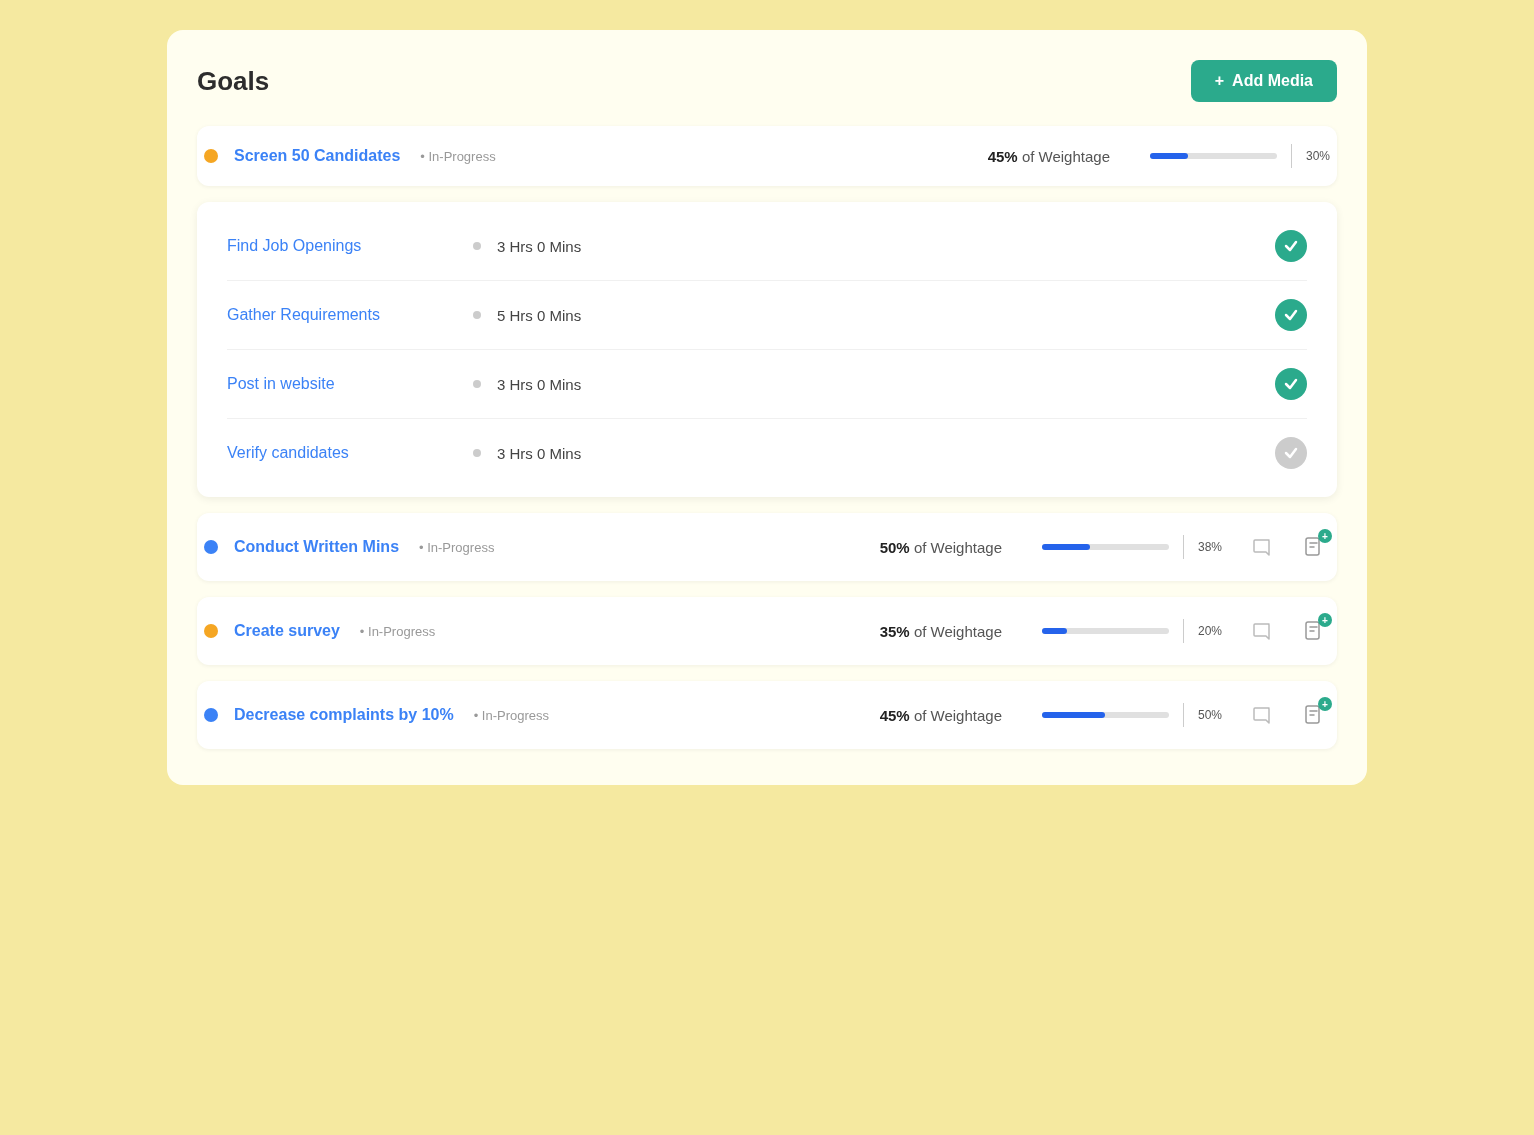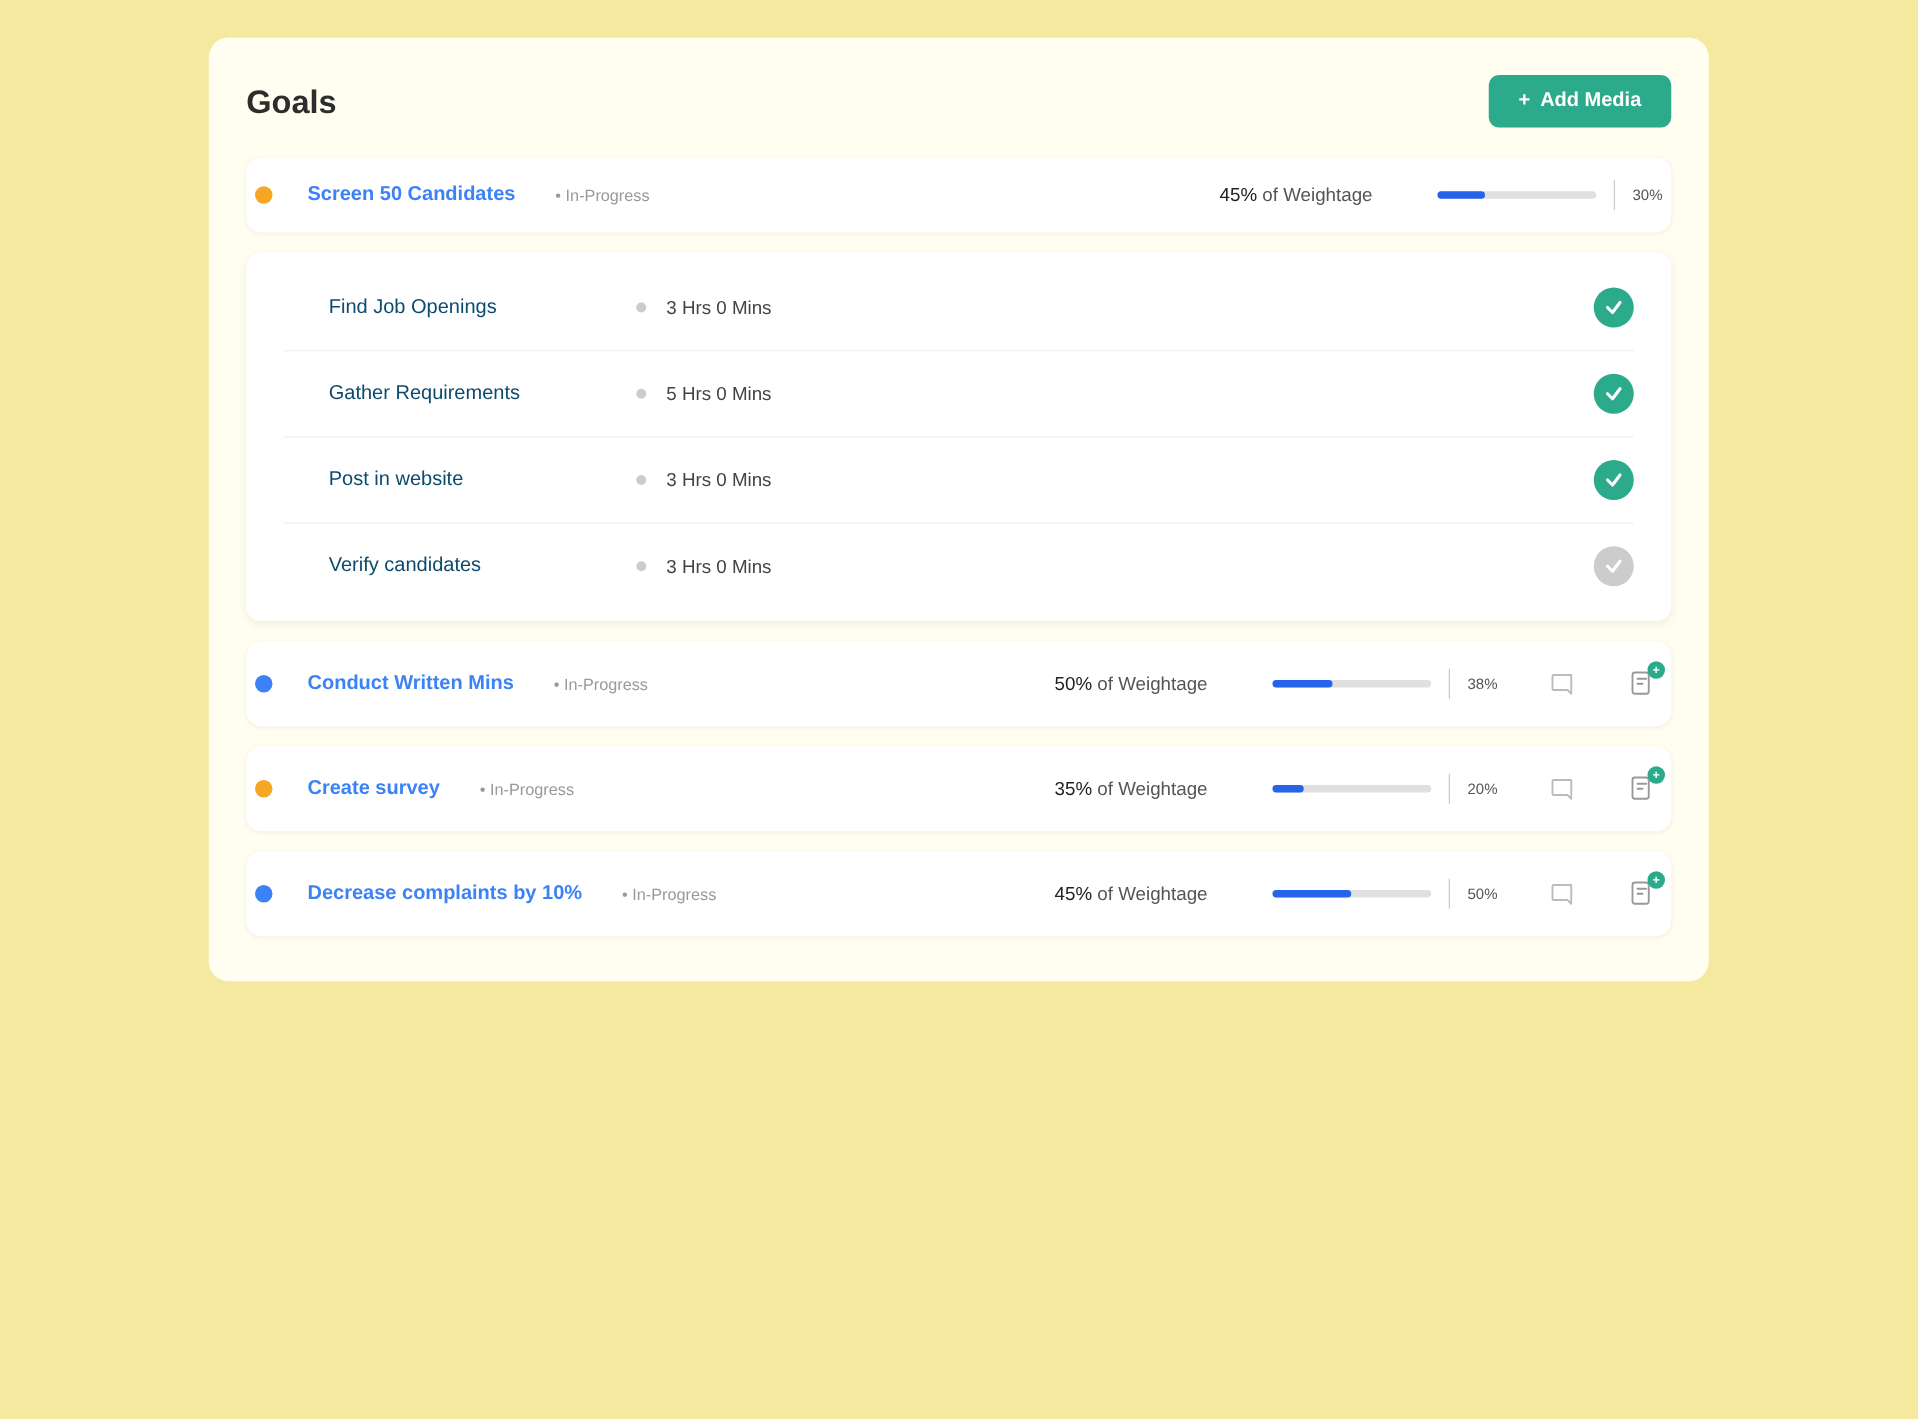--- a/index.html
+++ b/index.html
@@ -46,21 +46,21 @@
       background: #fff;
       border-radius: 12px;
       margin-bottom: 16px;
       overflow: hidden;
       box-shadow: 0 1px 4px rgba(0,0,0,0.06);
     }
     .goal-row {
       display: flex;
       align-items: center;
       padding: 18px 7px;
-      gap: 28px;
+      gap: 16px;
     }
     .goal-dot {
       width: 14px;
       height: 14px;
       border-radius: 50%;
       flex-shrink: 0;
     }
     .dot-orange { background: #f5a623; }
     .dot-blue { background: #3b82f6; }
 
@@ -79,21 +79,21 @@
     .goal-status::before { content: '• '; }
 
     .goal-weightage {
       margin-left: auto;
       font-size: 15px;
       color: #555;
       white-space: nowrap;
     }
     .goal-weightage strong {
       color: #222;
-      font-weight: 400;
+      font-weight: 700;
     }
 
     .progress-container {
       display: flex;
       align-items: center;
       gap: 10px;
       margin-left: 24px;
       min-width: 180px;
     }
     .progress-bar-bg {
@@ -166,26 +166,25 @@
     }
     .subtask-row {
       display: flex;
       align-items: center;
       padding: 18px 0;
       border-bottom: 1px solid #f0f0f0;
       gap: 16px;
     }
     .subtask-row:last-child { border-bottom: none; }
     .subtask-name {
-      color: #0c4a6e;
+      color: #3b82f6;
       font-size: 16px;
       font-weight: 500;
       cursor: pointer;
       min-width: 230px;
-      margin-left: 36px;
     }
     .subtask-dot {
       width: 8px;
       height: 8px;
       border-radius: 50%;
       background: #ccc;
       flex-shrink: 0;
     }
     .subtask-time {
       font-size: 15px;

